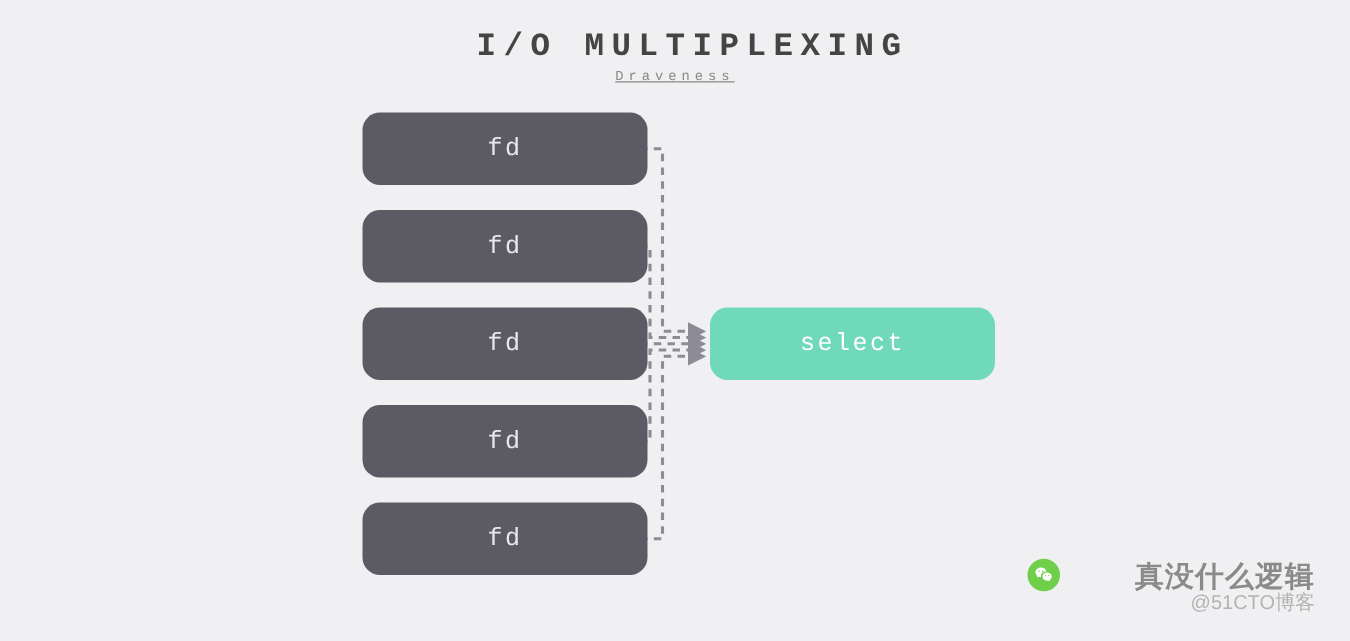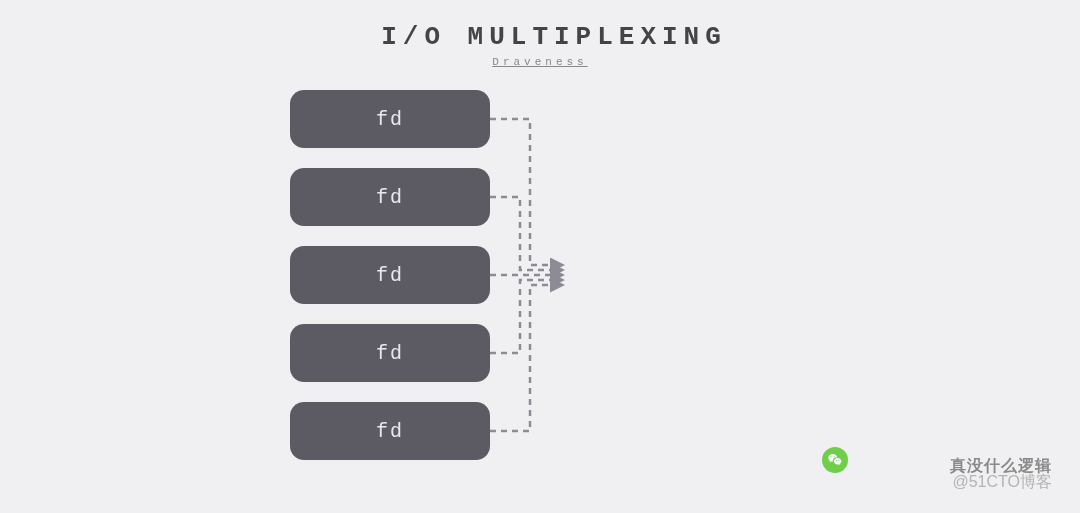--- a/index.html
+++ b/index.html
@@ -29,21 +29,21 @@
     text-decoration: underline;
   }
   .diagram {
     position: relative;
     width: 1080px;
     height: 420px;
     margin-top: 12px;
   }
   .box {
     position: absolute;
-    width: 200px;
+    width: 228px;
     height: 58px;
     border-radius: 14px;
     display: flex;
     align-items: center;
     justify-content: center;
     font-size: 20px;
     letter-spacing: 2px;
   }
   .fd-box {
     background: #5c5b64;
@@ -79,21 +79,21 @@
     align-items: center;
     justify-content: center;
   }
   .watermark-logo svg { width: 16px; height: 16px; }
   .watermark-text {
     position: absolute;
     right: 28px;
     bottom: 36px;
     font-family: "Microsoft YaHei", "PingFang SC", sans-serif;
     font-weight: 700;
-    font-size: 16px;
+    font-size: 23px;
     color: #8a8a8a;
     letter-spacing: 1px;
   }
   .watermark-sub {
     position: absolute;
     right: 28px;
     bottom: 20px;
     font-family: "Microsoft YaHei", sans-serif;
     font-size: 16px;
     color: #b3b3b3;
@@ -134,20 +134,23 @@
   <div class="box fd-box" style="top:166px">
       <span>fd</span>
     </div>
   <div class="box fd-box" style="top:244px">
       <span>fd</span>
     </div>
   <div class="box fd-box" style="top:322px">
       <span>fd</span>
     </div>
 
+  <div class="box select-box">
+      <span>select</span>
+    </div>
 </div>
 
 <div class="watermark-logo">
   <svg viewBox="0 0 24 24">
       <path fill="#fff" d="M8.5 3C4.9 3 2 5.6 2 8.8c0 1.8 1 3.4 2.5 4.5l-.6 2 2.3-1.2c.7.2 1.5.3 2.3.3h.4c-.1-.4-.2-.9-.2-1.3 0-3 2.8-5.4 6.3-5.4h.3C14.5 4.9 11.8 3 8.5 3zm-2.2 3.3c.5 0 .9.4.9.9s-.4.9-.9.9-.9-.4-.9-.9.4-.9.9-.9zm4.4 0c.5 0 .9.4.9.9s-.4.9-.9.9-.9-.4-.9-.9.4-.9.9-.9zM16 9c-3.1 0-5.6 2.2-5.6 4.9s2.5 4.9 5.6 4.9c.6 0 1.3-.1 1.9-.3l2 1-.5-1.7c1.3-.9 2.2-2.3 2.2-3.9C21.6 11.2 19.1 9 16 9zm-1.8 2.9c.4 0 .8.3.8.8s-.3.8-.8.8-.8-.3-.8-.8.4-.8.8-.8zm3.6 0c.4 0 .8.3.8.8s-.3.8-.8.8-.8-.3-.8-.8.4-.8.8-.8z"></path>
     </svg>
 </div>
 <div class="watermark-text">真没什么逻辑</div>
 <div class="watermark-sub">@51CTO博客</div>
 

